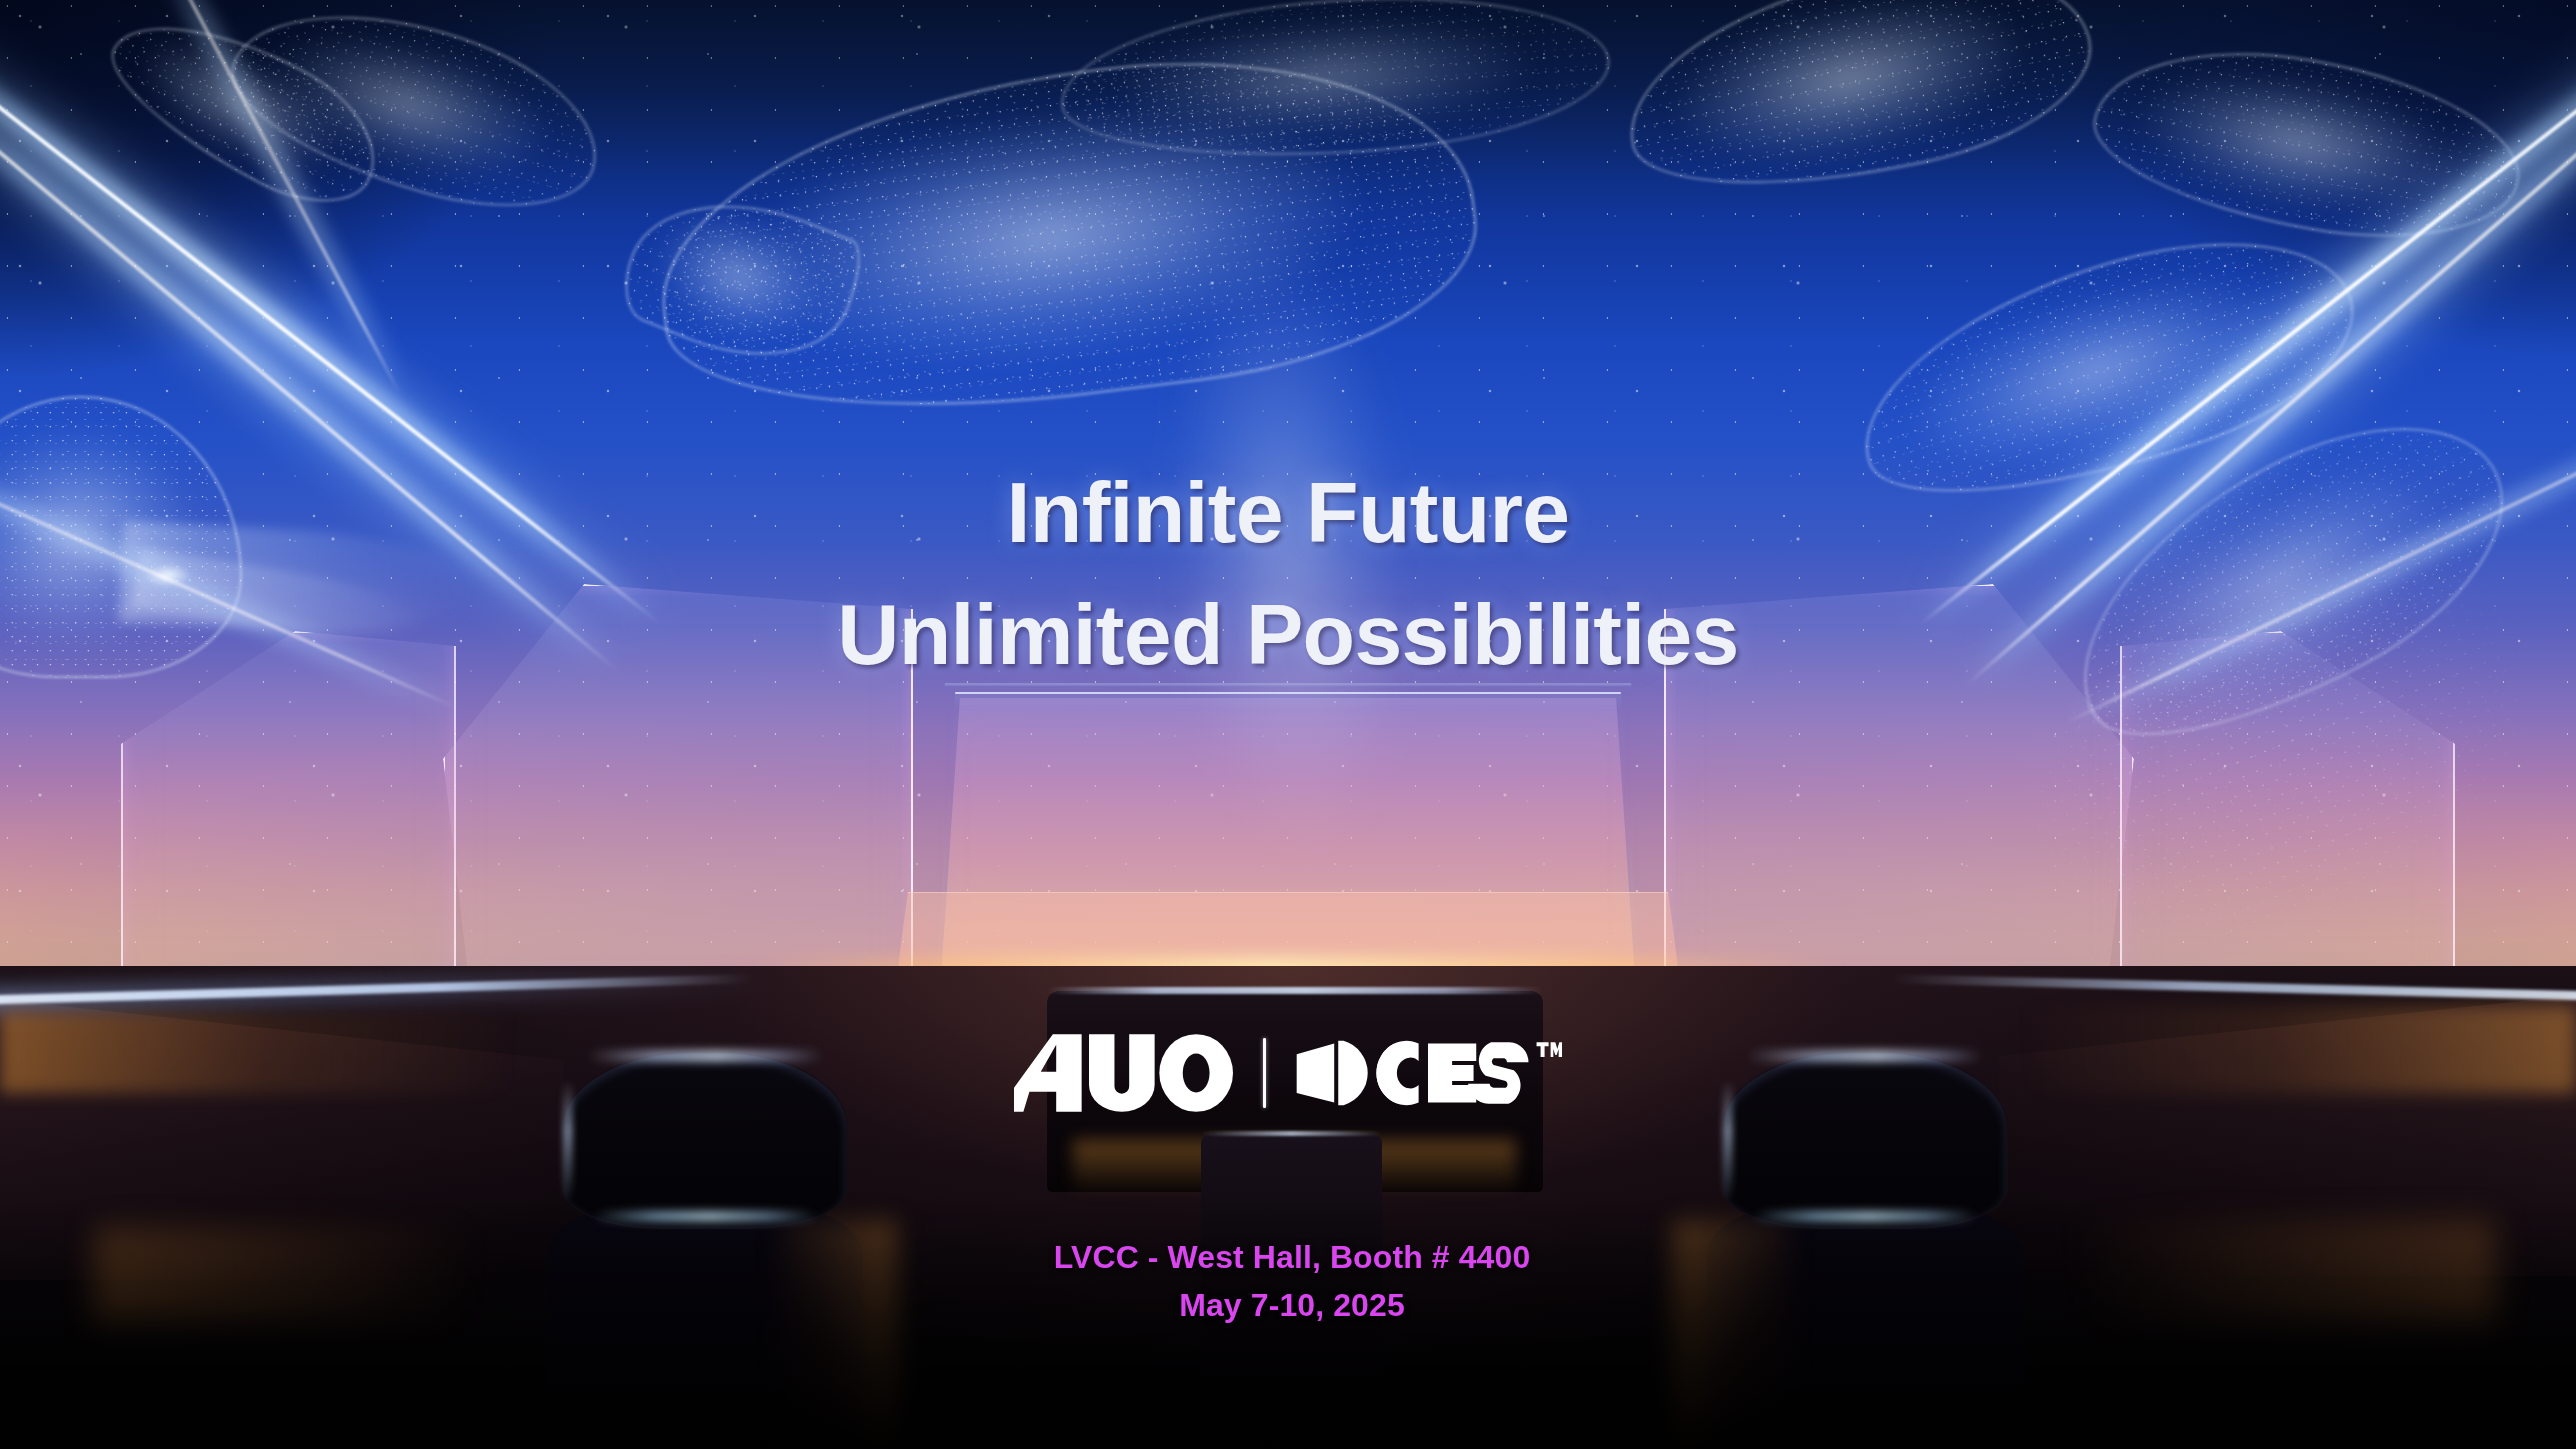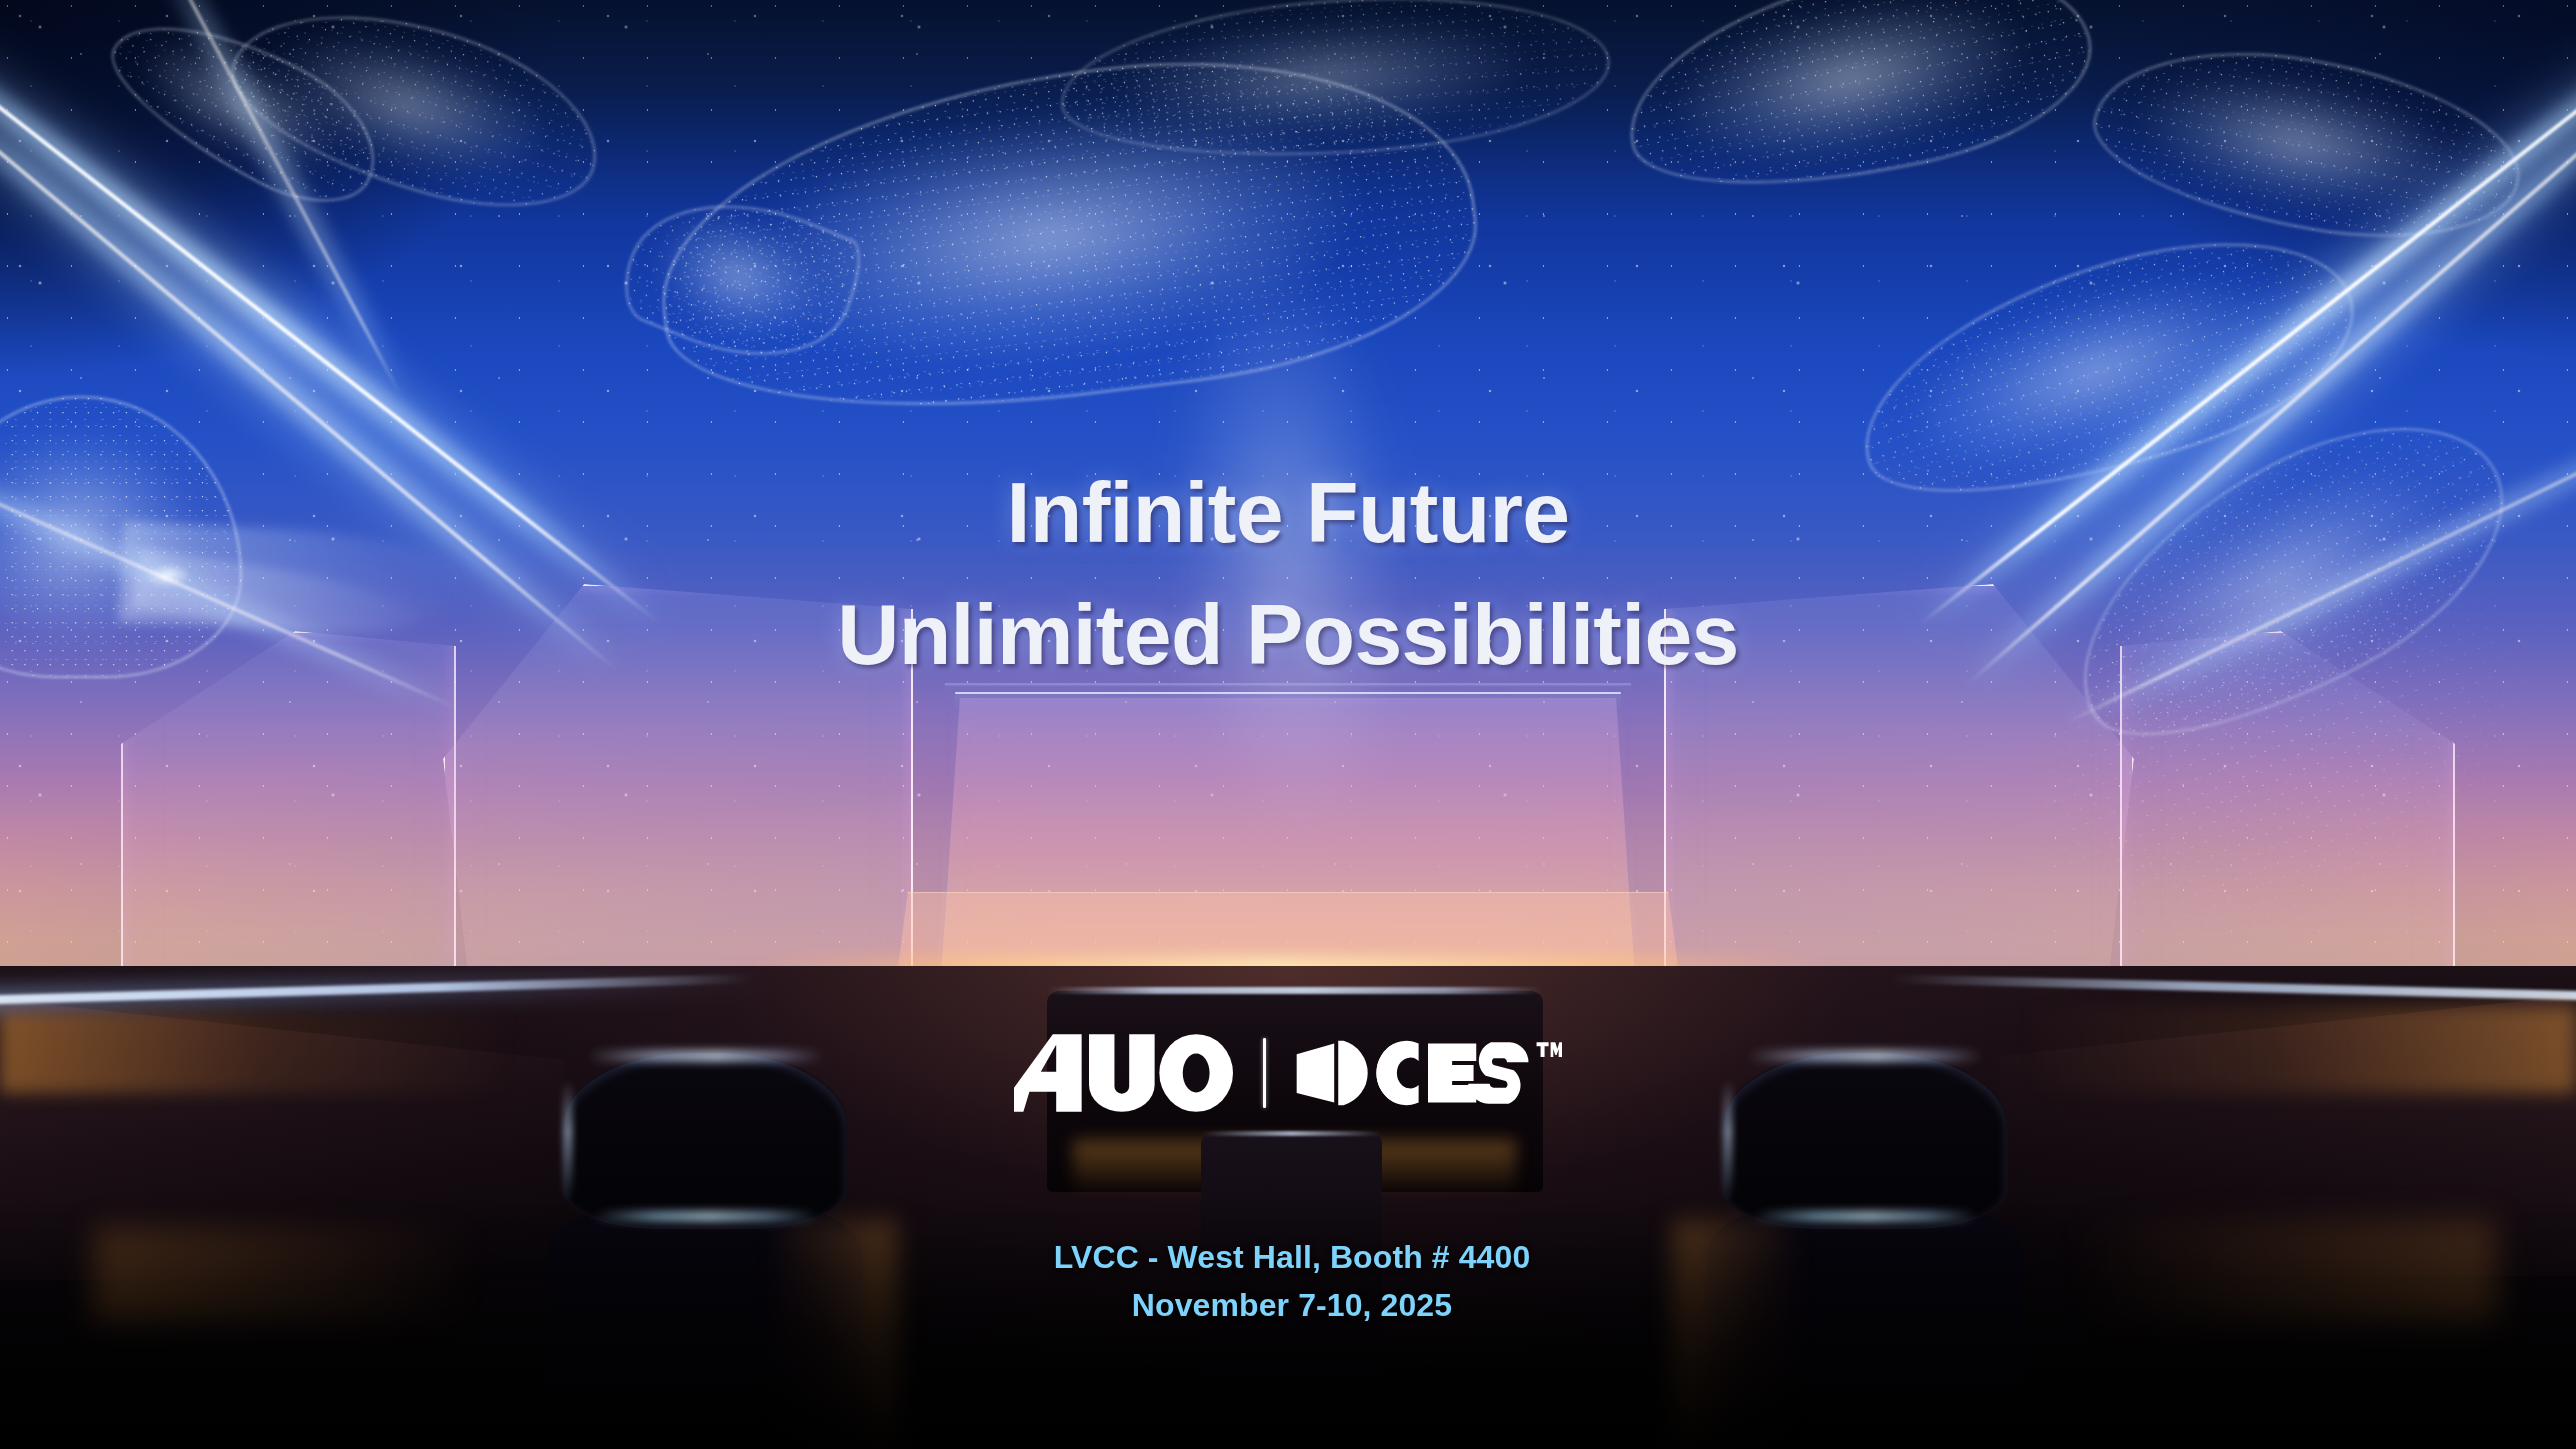--- a/index.html
+++ b/index.html
@@ -441,21 +441,21 @@
 
   
   #footer{
     position:absolute;left:0;top:1233px;width:100%;
     text-align:center;z-index:60;
   }
   #footer .fline{
     display:block;
     font-size:32px;
     font-weight:bold;
-    color:#7dd3fc;
+    color:#d946ef;
     line-height:1.5;
     letter-spacing:0.1px;
     text-shadow:0 1.3px 6.7px rgba(0,0,0,.85);
     padding-left:8px;
   }
 
   
   #bottom-vig{
     position:absolute;left:0;bottom:0;width:100%;height:255px;
     background:linear-gradient(180deg, rgba(0,0,0,0) 0%, rgba(0,0,0,.55) 55%, rgba(0,0,0,.92) 100%);
@@ -668,17 +668,17 @@
         <path d="M350 42 h-32 a7 7 0 0 0 -4 -6 h-16 a6 6 0 0 0 0 10 l30 8 a30 30 0 0 1 -8 50 h-30 a32 30 0 0 1 -30 -30 h32 a7 7 0 0 0 6 6 h18 a6 6 0 0 0 0 -10 l-30 -8 a30 30 0 0 1 8 -50 h28 a30 30 0 0 1 28 30 Z"></path>
 
         <path d="M362 12 H380 V18 H374 V34 H368 V18 H362 Z"></path>
         <path d="M383 12 H390 L393 22 L396 12 H400 V34 H395 V22 L392 31 H390 L387 22 V34 H383 Z"></path>
       </g>
     </svg>
   </div>
 
   <div id="footer">
     <span class="fline">LVCC - West Hall, Booth # 4400</span>
-    <span class="fline">November 7-10, 2025</span>
+    <span class="fline">May 7-10, 2025</span>
   </div>
 
 </div>
 
 
 </body></html>

